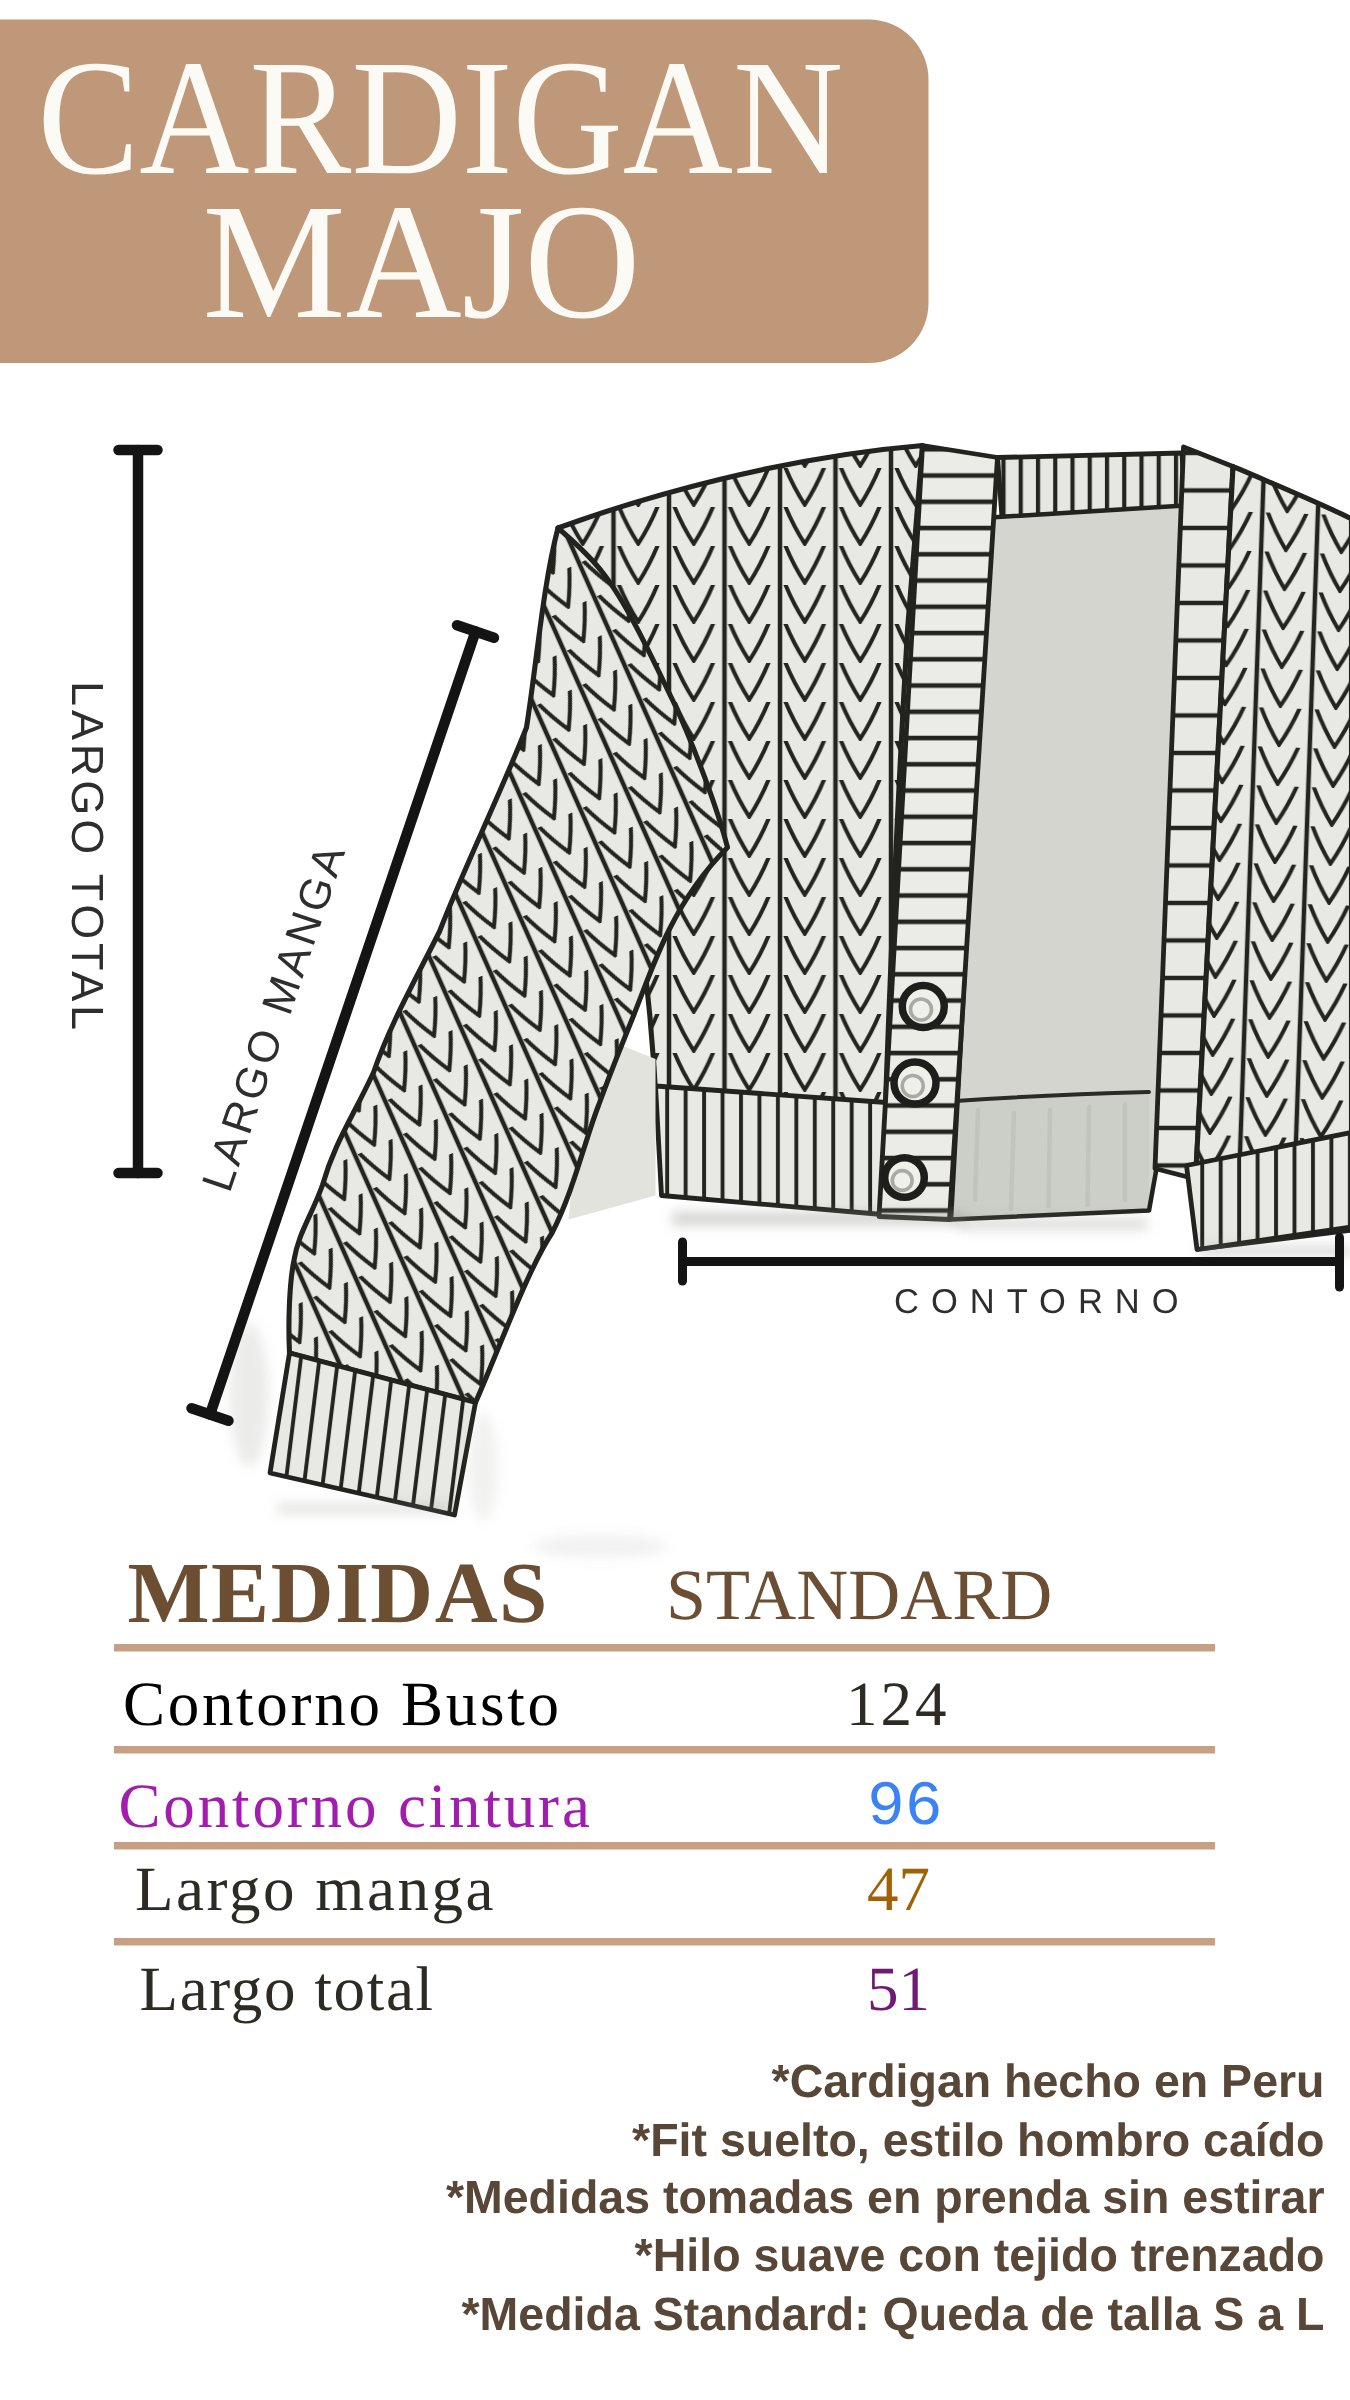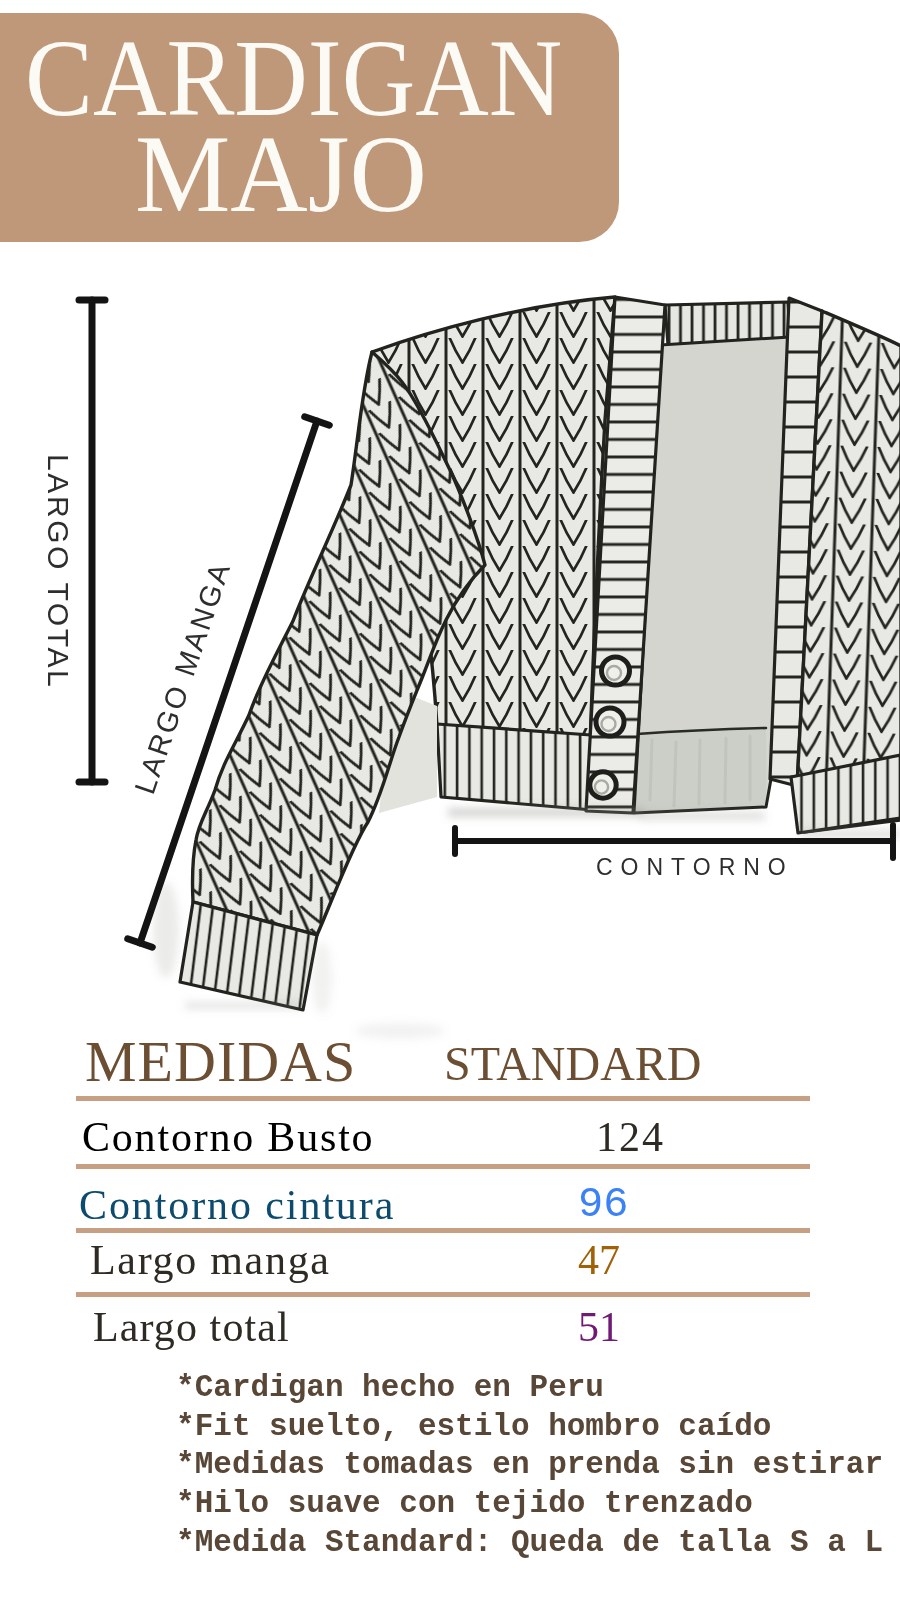--- a/index.html
+++ b/index.html
@@ -157,47 +157,47 @@
   <g stroke="#141414" stroke-width="6" fill="none">
     <path d="M455,841 H893"></path>
     <path d="M455,828 V854"></path>
     <path d="M893,825 V858"></path>
   </g>
 
   <text x="596" y="875" font-size="23" letter-spacing="8" fill="#2e2e2e">CONTORNO</text>
 </g>
 </svg>
 
-<div class="abs" style="left:85px;top:1033px;font-family:'Liberation Serif',serif;font-size:58px;line-height:58px;letter-spacing:1px;color:#6C4E33;">MEDIDAS</div>
+<div class="abs" style="left:85px;top:1033px;font-family:'Liberation Serif',serif;font-size:58px;line-height:58px;letter-spacing:1px;color:#6C4E33;font-weight:bold;">MEDIDAS</div>
 
 <div class="abs" style="left:444px;top:1035px;font-family:'Liberation Serif',serif;font-size:48px;line-height:58px;letter-spacing:0px;color:#6C4E33;">STANDARD</div>
 
 <div class="abs" style="left:76px;top:1096px;width:734px;height:5px;background:#C7A083;"></div>
 
 <div class="abs" style="left:76px;top:1164px;width:734px;height:5px;background:#C7A083;"></div>
 
 <div class="abs" style="left:76px;top:1228px;width:734px;height:5px;background:#C7A083;"></div>
 
 <div class="abs" style="left:76px;top:1292px;width:734px;height:5px;background:#C7A083;"></div>
 
 <div class="abs" style="left:82px;top:1116px;font-family:'Liberation Serif',serif;font-size:42px;line-height:42px;letter-spacing:1.8px;color:#000000;">Contorno Busto</div>
 
-<div class="abs" style="left:564px;top:1116px;font-family:'Liberation Serif',serif;font-size:42px;line-height:42px;letter-spacing:2px;color:#2E2A24;margin-left:32px;">124</div>
-
-<div class="abs" style="left:79px;top:1184px;font-family:'Liberation Serif',serif;font-size:42px;line-height:42px;letter-spacing:1.9px;color:#0c4a6e;">Contorno cintura</div>
+<div class="abs" style="left:564px;top:1116px;font-family:'Liberation Serif',serif;font-size:42px;line-height:42px;letter-spacing:2px;color:#2E2A24;">124</div>
+
+<div class="abs" style="left:79px;top:1184px;font-family:'Liberation Serif',serif;font-size:42px;line-height:42px;letter-spacing:1.9px;color:#a21caf;">Contorno cintura</div>
 
 <div class="abs" style="left:578px;top:1184px;font-family:Liberation Mono, monospace;font-size:42px;line-height:42px;color:#3b82f6;">96</div>
 
 <div class="abs" style="left:90px;top:1239px;font-family:'Liberation Serif',serif;font-size:42px;line-height:42px;letter-spacing:1.7px;color:#2E2A24;">Largo manga</div>
 
 <div class="abs" style="left:578px;top:1239px;font-family:'Liberation Serif',serif;font-size:42px;line-height:42px;color:#a16207;">47</div>
 
 <div class="abs" style="left:93px;top:1306px;font-family:'Liberation Serif',serif;font-size:42px;line-height:42px;letter-spacing:1.1px;color:#2E2A24;">Largo total</div>
 
 <div class="abs" style="left:578px;top:1306px;font-family:'Liberation Serif',serif;font-size:42px;line-height:42px;color:#701a75;">51</div>
 
-<div class="abs" style="right:17px;top:1369px;font-family:Liberation Mono, monospace;font-size:31px;font-weight:bold;line-height:38.7px;letter-spacing:0px;color:#584637;text-align:left;">
+<div class="abs" style="right:17px;top:1369px;font-family:Liberation Sans, sans-serif;font-size:31px;font-weight:bold;line-height:38.7px;letter-spacing:0px;color:#584637;text-align:right;">
 *Cardigan hecho en Peru<br>
 *Fit suelto, estilo hombro caído<br>
 *Medidas tomadas en prenda sin estirar<br>
 *Hilo suave con tejido trenzado<br>
 *Medida Standard: Queda de talla S a L
 </div>
 
 </body></html>

